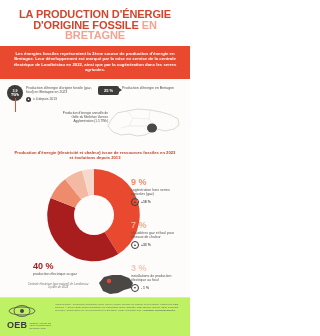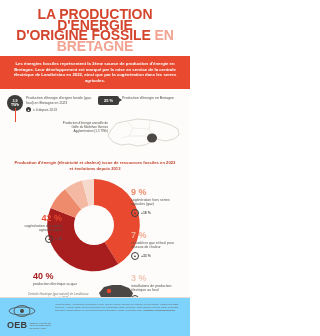--- a/index.html
+++ b/index.html
@@ -12,21 +12,21 @@
   }
   .page{position:relative;width:190px;height:336px;background:#fdfcfa;}
 
   
   .header{
     padding:9px 8px 5px 8px;
     text-align:center;
     background:#ffffff;
   }
   .title{
-    font-size:14px;line-height:10.5px;font-weight:bold;
+    font-size:11px;line-height:10.5px;font-weight:bold;
     letter-spacing:-0.1px;
     color:#d4452e;
     margin:0;
   }
   .title .light{color:#f2a391;}
 
   
   .intro{
     background:#e8492f;
     color:#ffffff;
@@ -110,21 +110,21 @@
   .footnote{
     position:absolute;left:27px;top:122px;width:62px;
     font-size:2.9px;line-height:3.7px;color:#7a756f;text-align:center;font-style:italic;
   }
   .mini-map{position:absolute;left:96px;top:110px;}
 
   
   .footer{
     position:absolute;bottom:0;left:0;right:0;
     border-top:0.6px solid #e3ded8;
-    display:flex;gap:6px;padding:5px 7px 6px 7px;background:#7dd3fc;
+    display:flex;gap:6px;padding:5px 7px 6px 7px;background:#bef264;
   }
   .logo{flex:0 0 auto;width:42px;}
   .logo-name{font-size:9px;font-weight:bold;color:#3d3c3b;letter-spacing:0.3px;line-height:9px;}
   .logo-sub{font-size:2.3px;line-height:2.8px;color:#6d6864;margin-top:0.5px;}
   .sources{font-size:2.5px;line-height:3.1px;color:#6d6864;flex:1;}
   .sources b{font-weight:bold;}
 </style>
 </head>
 <body>
 
@@ -210,28 +210,20 @@
 
     <div class="cal c-right" style="top:102px;">
       <div class="pct" style="color:#f0c6b4;">3 %</div>
       <div class="lbl">installations de production électrique au fioul</div>
       <div class="evo">
         <span class="ring">▼</span>
         <span class="evotxt">- 1 %</span>
       </div>
     </div>
 
-    <div class="cal c-left" style="top:42px;">
-      <div class="pct" style="color:#e8492f;">42 %</div>
-      <div class="lbl">cogénération des serres agricoles (gaz)</div>
-      <div class="evo">
-        <span class="ring">▲</span>
-        <span class="evotxt">× 10</span>
-      </div>
-    </div>
 
     <div class="cal" style="left:33px;top:100px;width:56px;text-align:left;">
       <div class="pct" style="color:#a81d1d;">40 %</div>
       <div class="lbl">production électrique au gaz</div>
     </div>
 
     <div class="footnote">Centrale électrique (gaz naturel) de Landivisiau à partir de 2023</div>
 
     <svg class="mini-map" width="40" height="28" viewBox="0 0 40 28">
       <path d="M3 12 L8 6 L16 4 L25 4 L33 7 L37 12 L35 17 L28 19 L22 22 L14 23 L7 20 Z" fill="#4a4745"></path>

